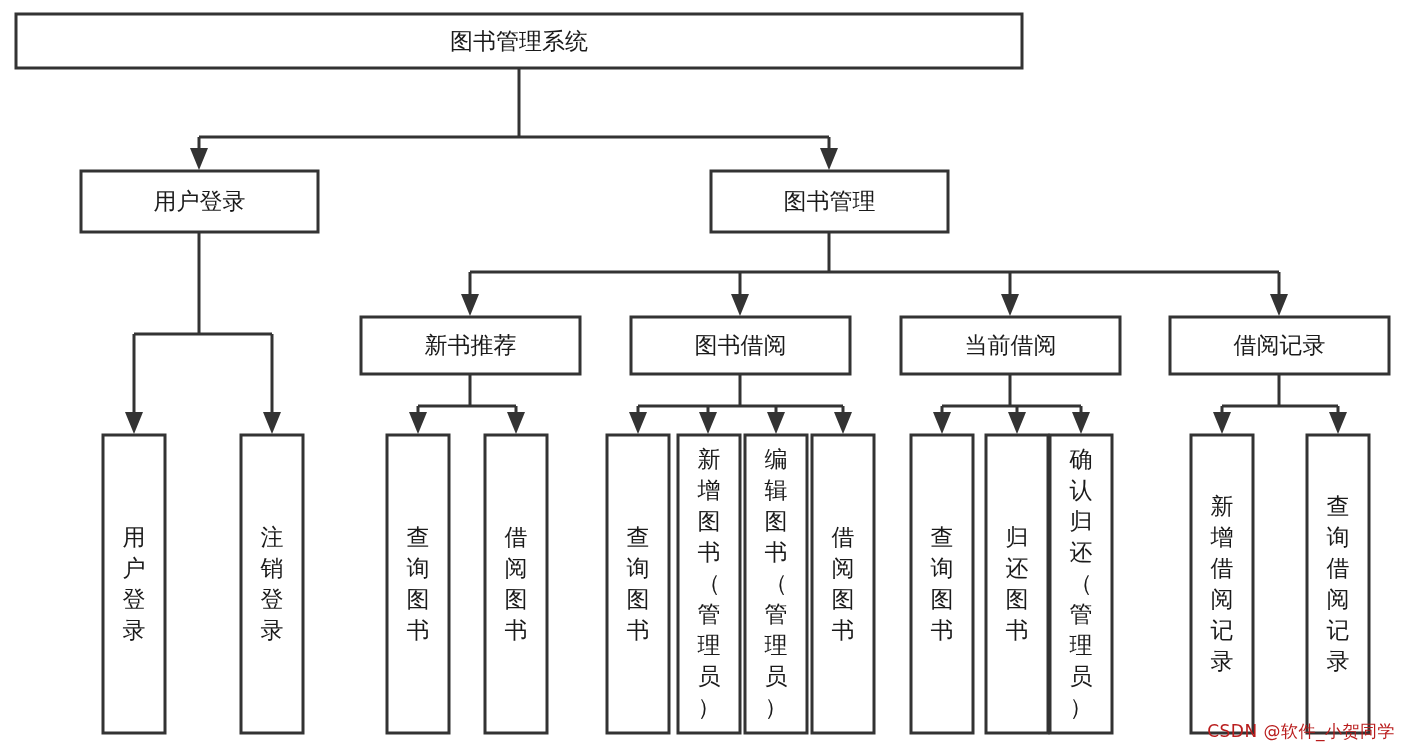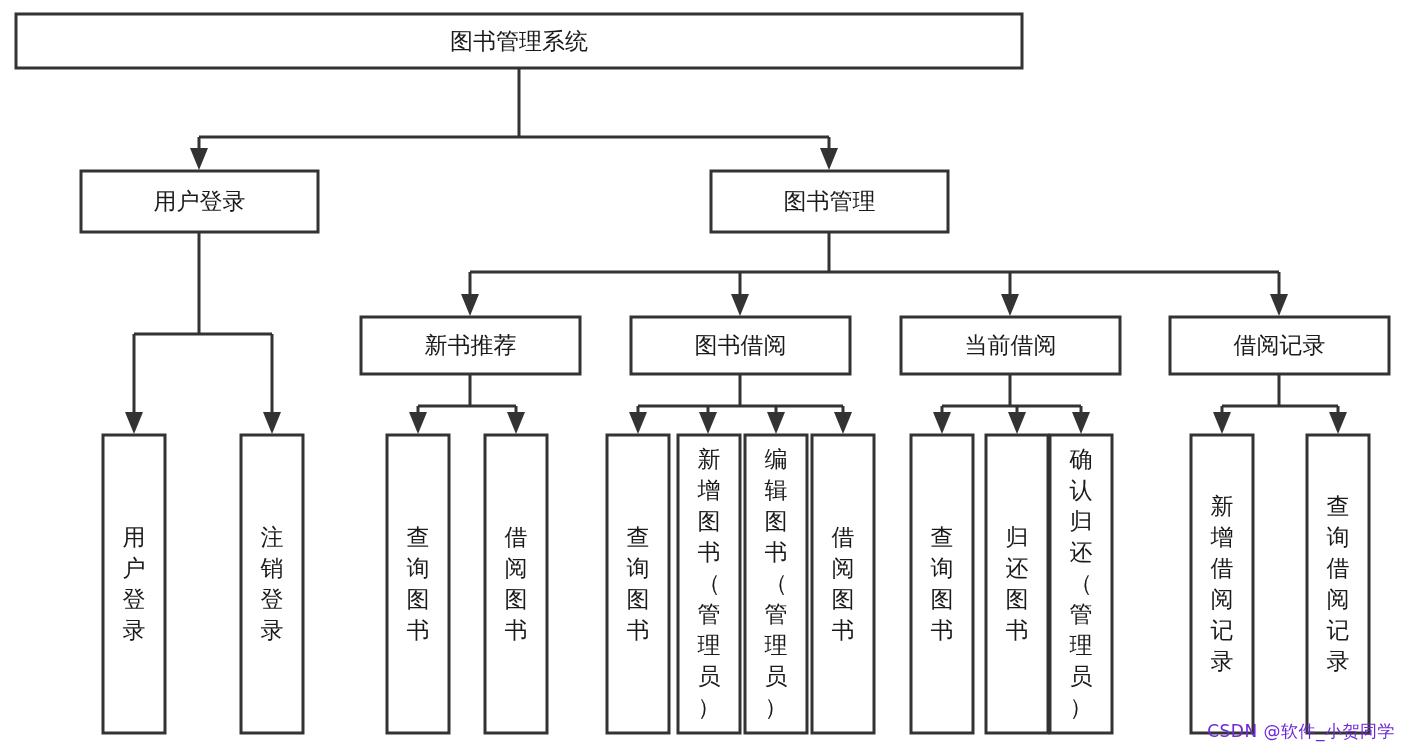--- a/index.html
+++ b/index.html
@@ -58,21 +58,21 @@
     text-anchor: middle;
     dominant-baseline: middle;
     white-space: pre;
   }
   .watermark-text {
     position: absolute;
     right: 10px;
     bottom: 4px;
     font-family: "DejaVu Sans", "Liberation Sans", sans-serif;
     font-size: 17px;
-    color: #6d28d9;
+    color: #b91c1c;
     letter-spacing: 0.5px;
     user-select: none;
     pointer-events: none;
   }
 </style>
 </head>
 <body>
 
 <div id="diagram-root">
   <svg class="diagram-canvas" id="diagram-canvas" viewBox="0 0 1405 747" xmlns="http://www.w3.org/2000/svg">

